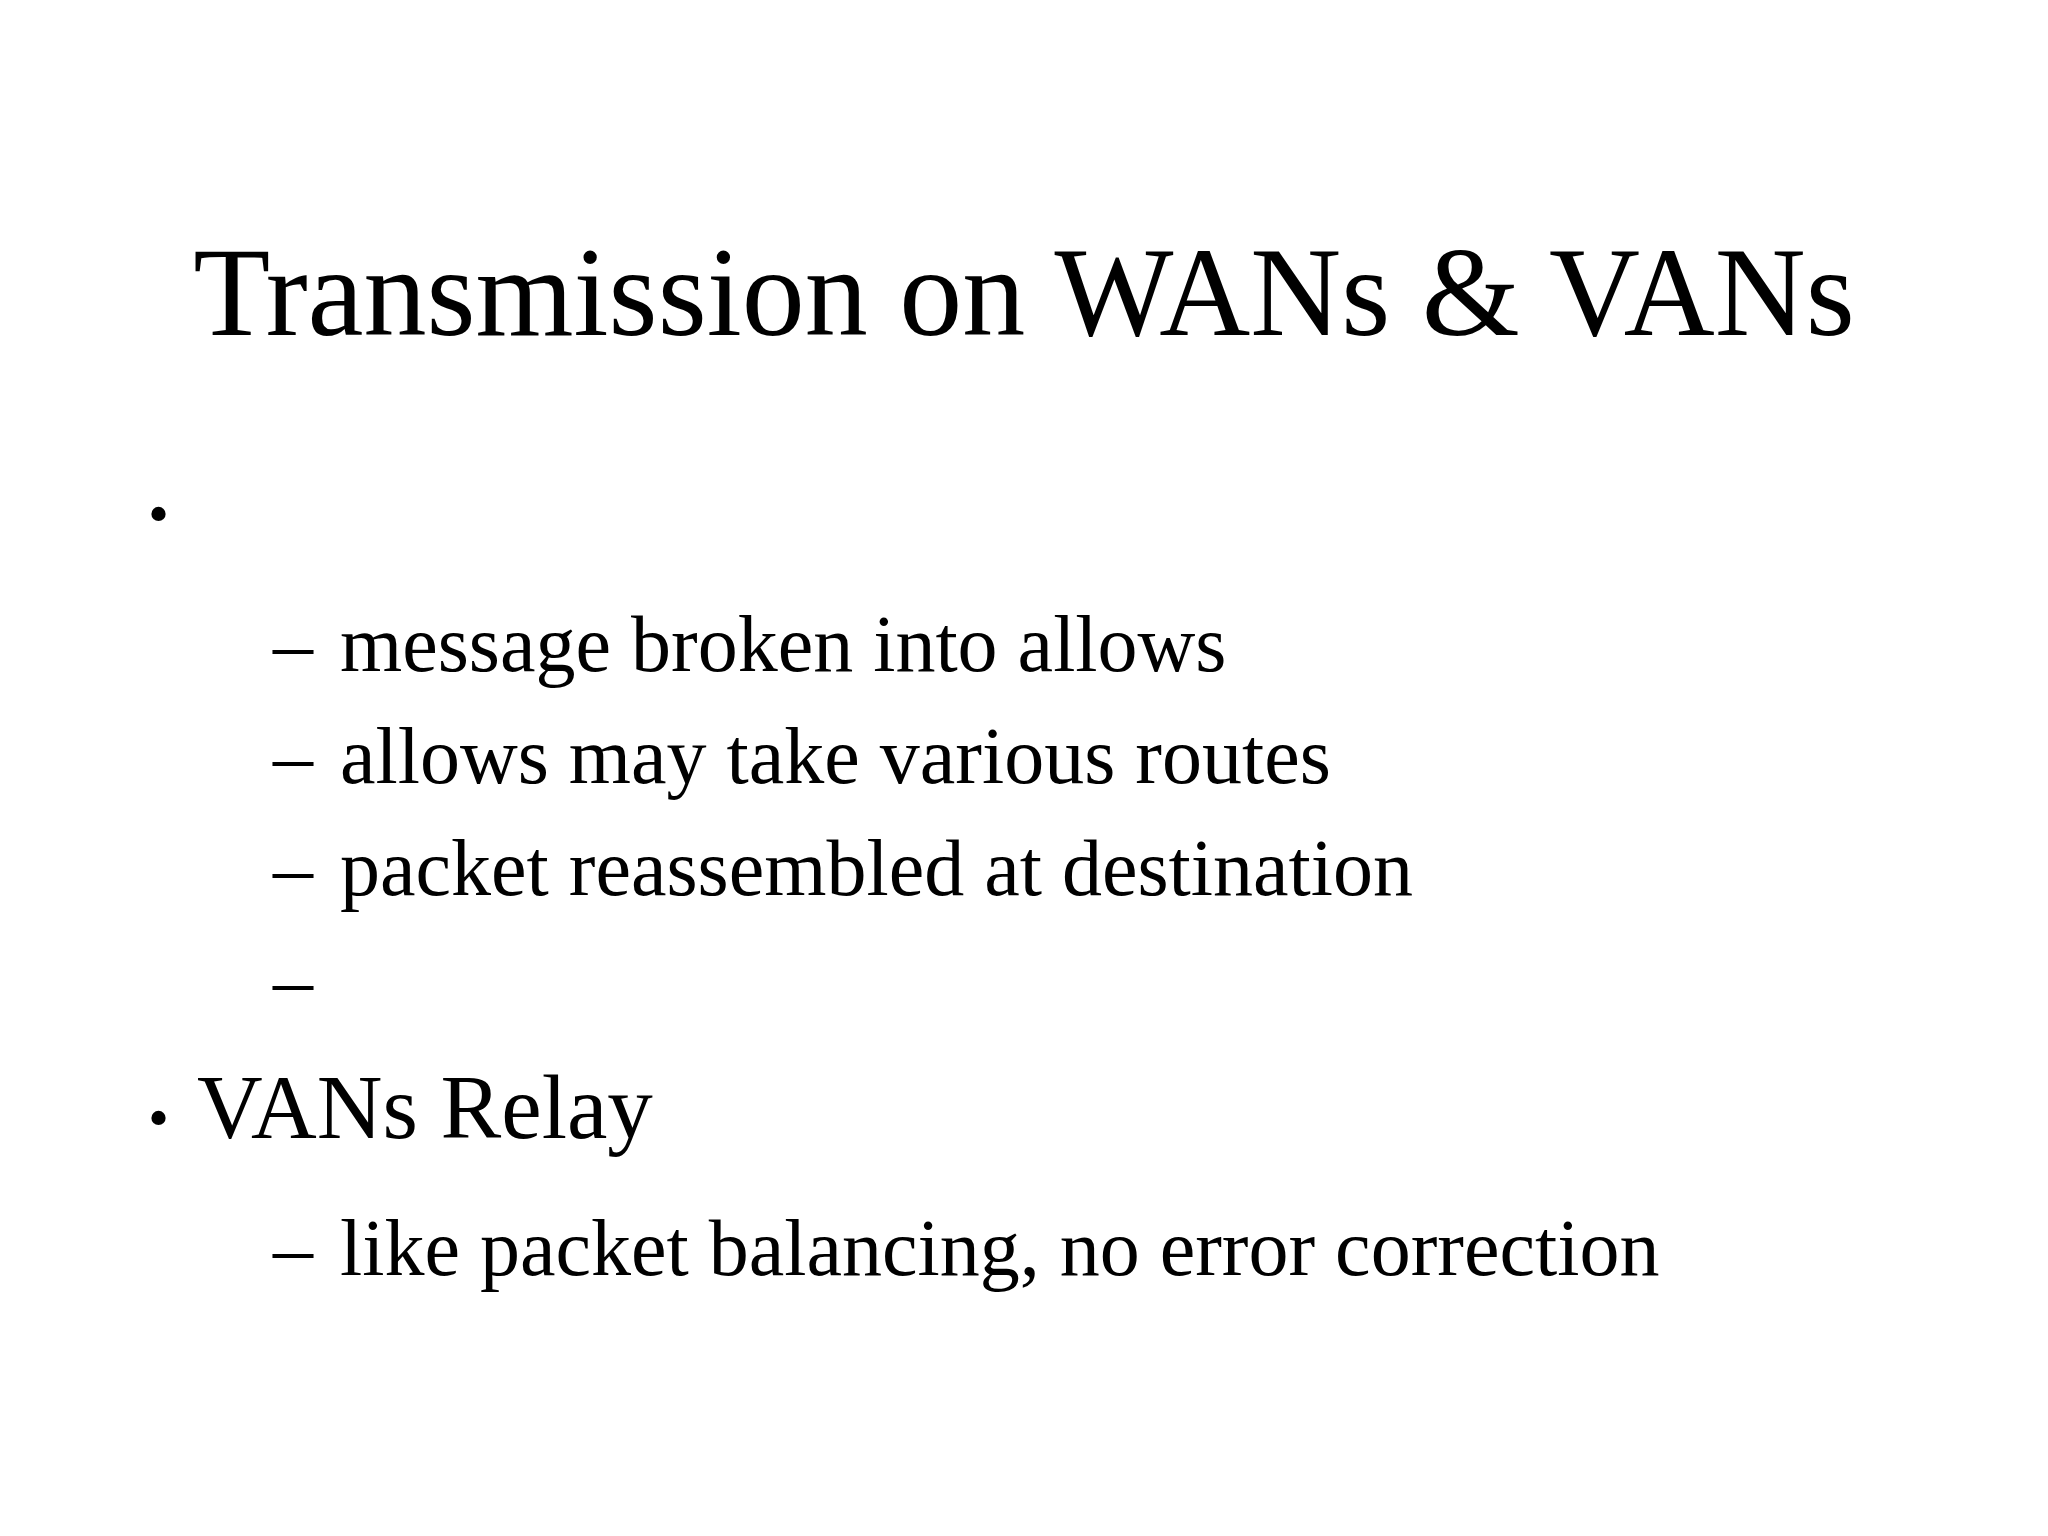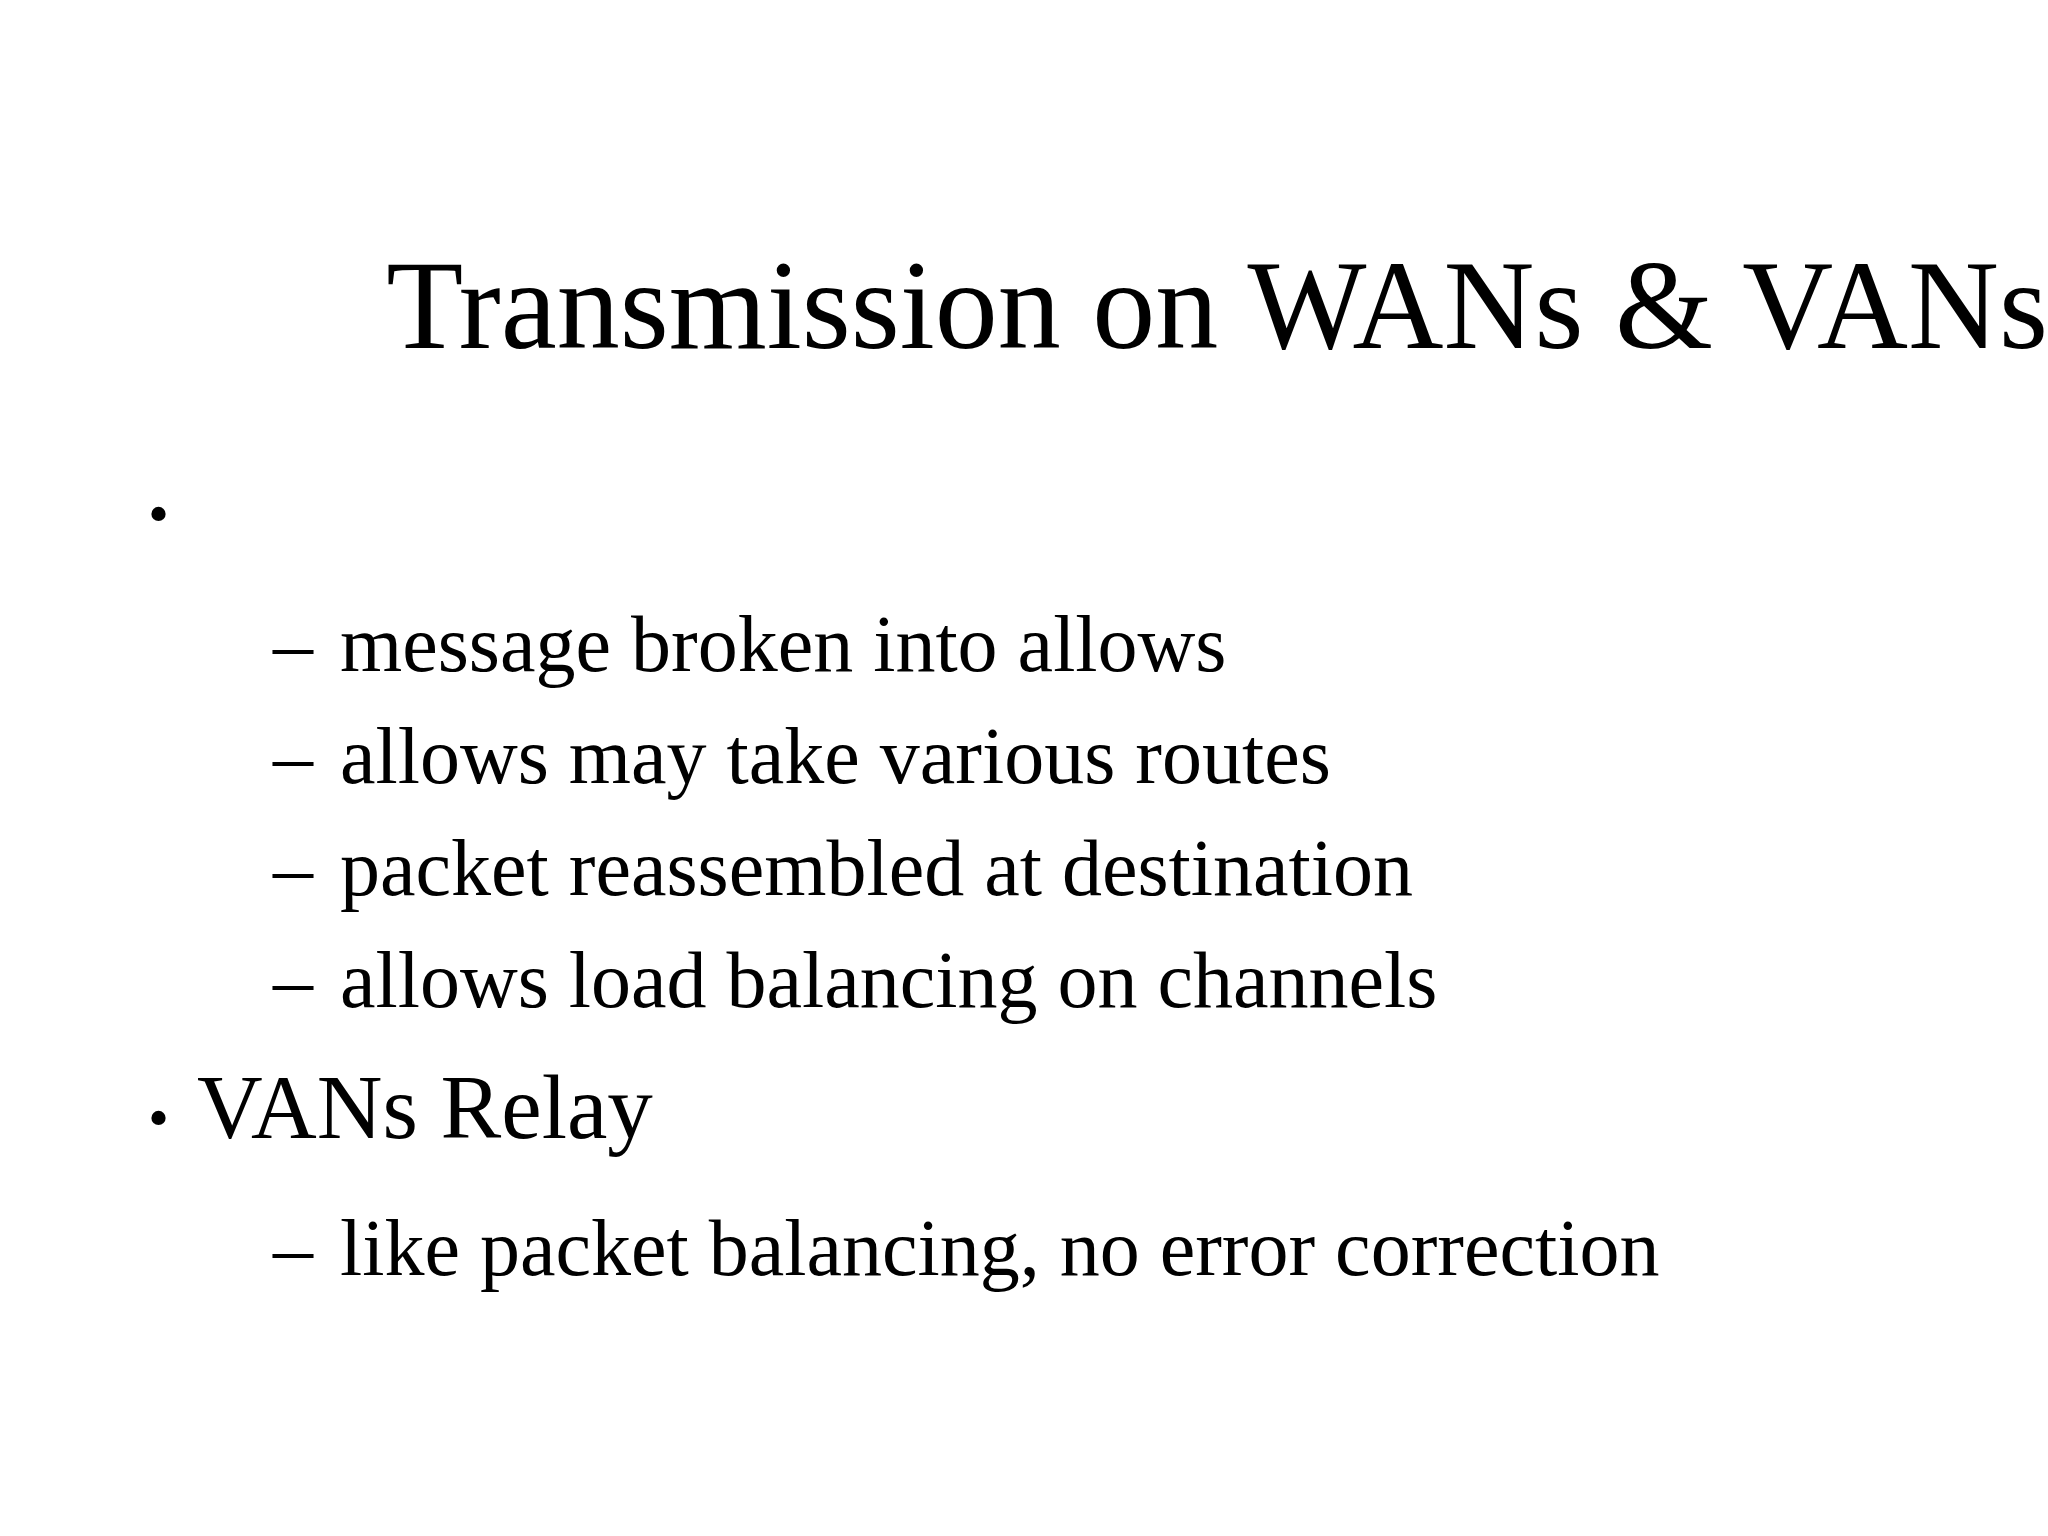--- a/index.html
+++ b/index.html
@@ -11,24 +11,24 @@
     position: relative;
     width: 2048px;
     height: 1536px;
     background: #ffffff;
     color: #000000;
     font-family: "Liberation Serif", "DejaVu Serif", serif;
     overflow: hidden;
   }
   .title {
     position: absolute;
-    top: 150px;
+    top: 137px;
     left: 0;
     width: 100%;
-    text-align: right;
+    text-align: center;
     font-size: 126px;
     font-weight: 400;
     line-height: 1.15;
     white-space: nowrap;
     letter-spacing: 0;
   }
   .content {
     position: absolute;
     top: 452px;
     left: 148px;
@@ -82,21 +82,20 @@
       <div class="l2-row">
         <span class="l2-dash">–</span>
         <span class="l2-text">allows may take various routes</span>
       </div>
       <div class="l2-row">
         <span class="l2-dash">–</span>
         <span class="l2-text">packet reassembled at destination</span>
       </div>
       <div class="l2-row">
         <span class="l2-dash">–</span>
-        <span class="l2-text">allows load balancing on channels</span>
       </div>
     </div>
 
     <div class="l1-row">
       <span class="l1-bullet">•</span>
       <span class="l1-text">VANs Relay</span>
     </div>
 
     <div class="sub-group">
       <div class="l2-row">

